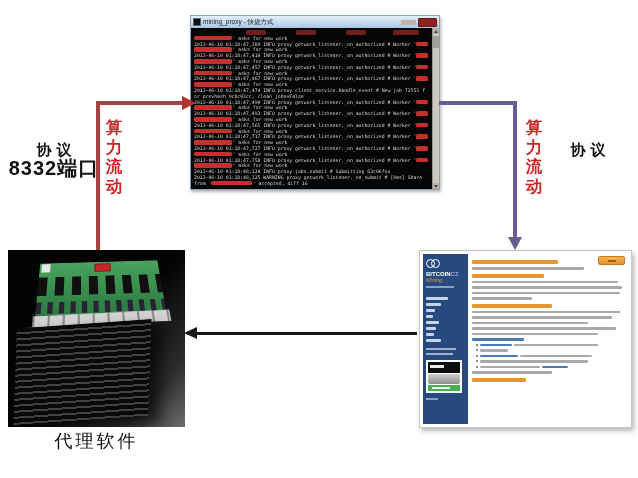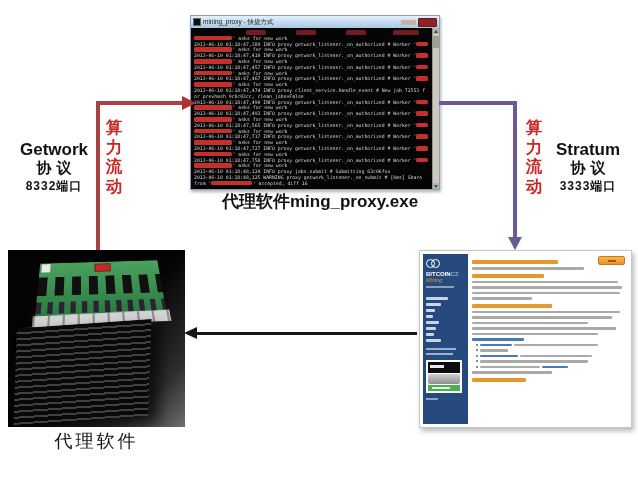--- a/index.html
+++ b/index.html
@@ -36,21 +36,21 @@
 
   .term-caption{position:absolute;left:190px;top:190px;width:260px;text-align:center;
         font-size:17px;font-weight:700;color:#111;}
 
   
   .proto{position:absolute;text-align:center;color:#111;font-weight:700;}
   .proto-getwork{left:2px;top:141px;width:104px;}
   .proto-stratum{left:540px;top:141px;width:96px;}
   .proto .l1{font-size:17px;line-height:18px;}
   .proto .l2{font-size:15px;line-height:18px;letter-spacing:5px;text-indent:5px;}
-  .proto .l3{font-size:12px;line-height:18px;letter-spacing:1px;}
+  .proto .l3{font-size:20px;line-height:18px;letter-spacing:1px;}
 
   
   .flow{position:absolute;display:flex;flex-direction:column;align-items:center;gap:1px;
         color:#c82828;font-weight:700;font-size:16.5px;line-height:18.5px;
         font-family:"Liberation Serif","DejaVu Serif",serif;}
   .flow-left{left:102px;top:119px;width:24px;}
   .flow-right{left:522px;top:119px;width:24px;}
 
   
   .a-red-h{position:absolute;left:96px;top:101px;width:88px;height:4px;background:#a84141;}
@@ -168,32 +168,28 @@
         <div class="tline">2013-06-10 01:18:48,125 WARNING proxy getwork_listener._on_submit # [0ms] Share</div>
         <div class="tline">from '<span class="redact" style="width: 14ch;"></span>' accepted, diff 16</div>
       </div>
     <div class="term-scroll">
       <span class="sb-btn sb-up"></span>
       <span class="sb-thumb"></span>
       <span class="sb-btn sb-down"></span>
     </div>
   </div>
 
-  <div class="term-caption"><span>代理软件</span><span>ming_proxy.exe</span></div>
 
   <div class="proto proto-getwork">
-    <div class="l1">Getwork</div>
     <div class="l2">协议</div>
     <div class="l3">8332端口</div>
   </div>
 
   <div class="proto proto-stratum">
-    <div class="l1">Stratum</div>
     <div class="l2">协议</div>
-    <div class="l3">3333端口</div>
   </div>
 
   <div class="flow flow-left">
     <span>算</span>
     <span>力</span>
     <span>流</span>
     <span>动</span>
   </div>
   <div class="flow flow-right">
     <span>算</span>

